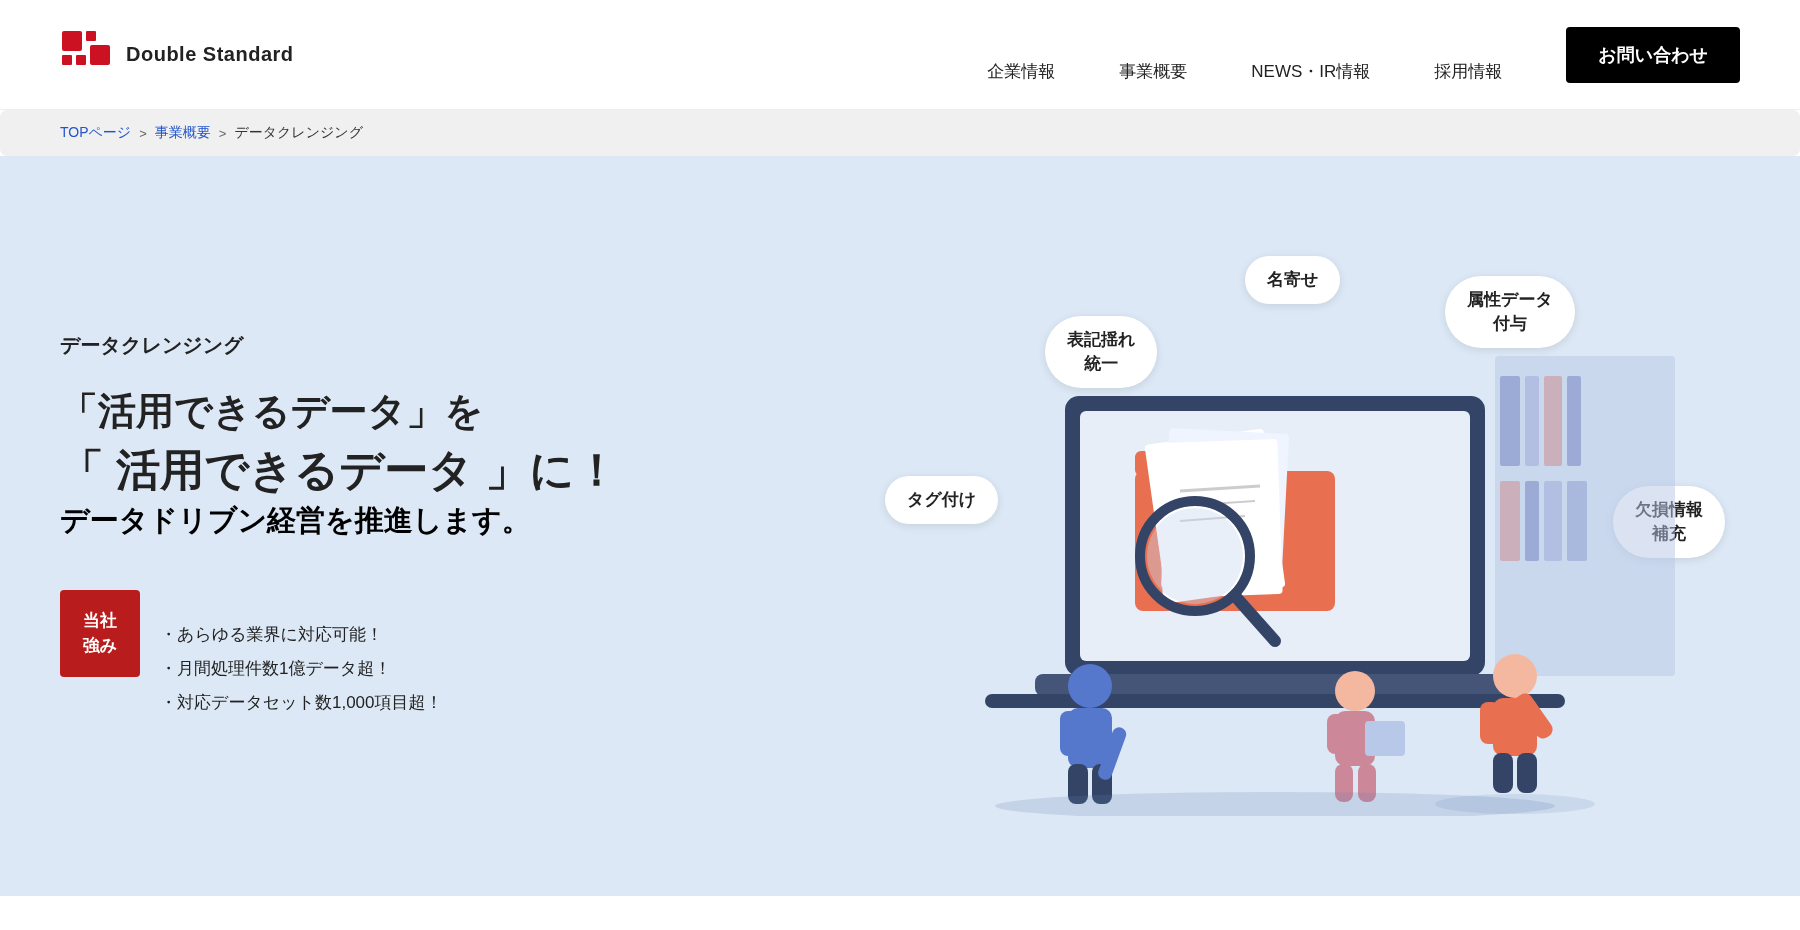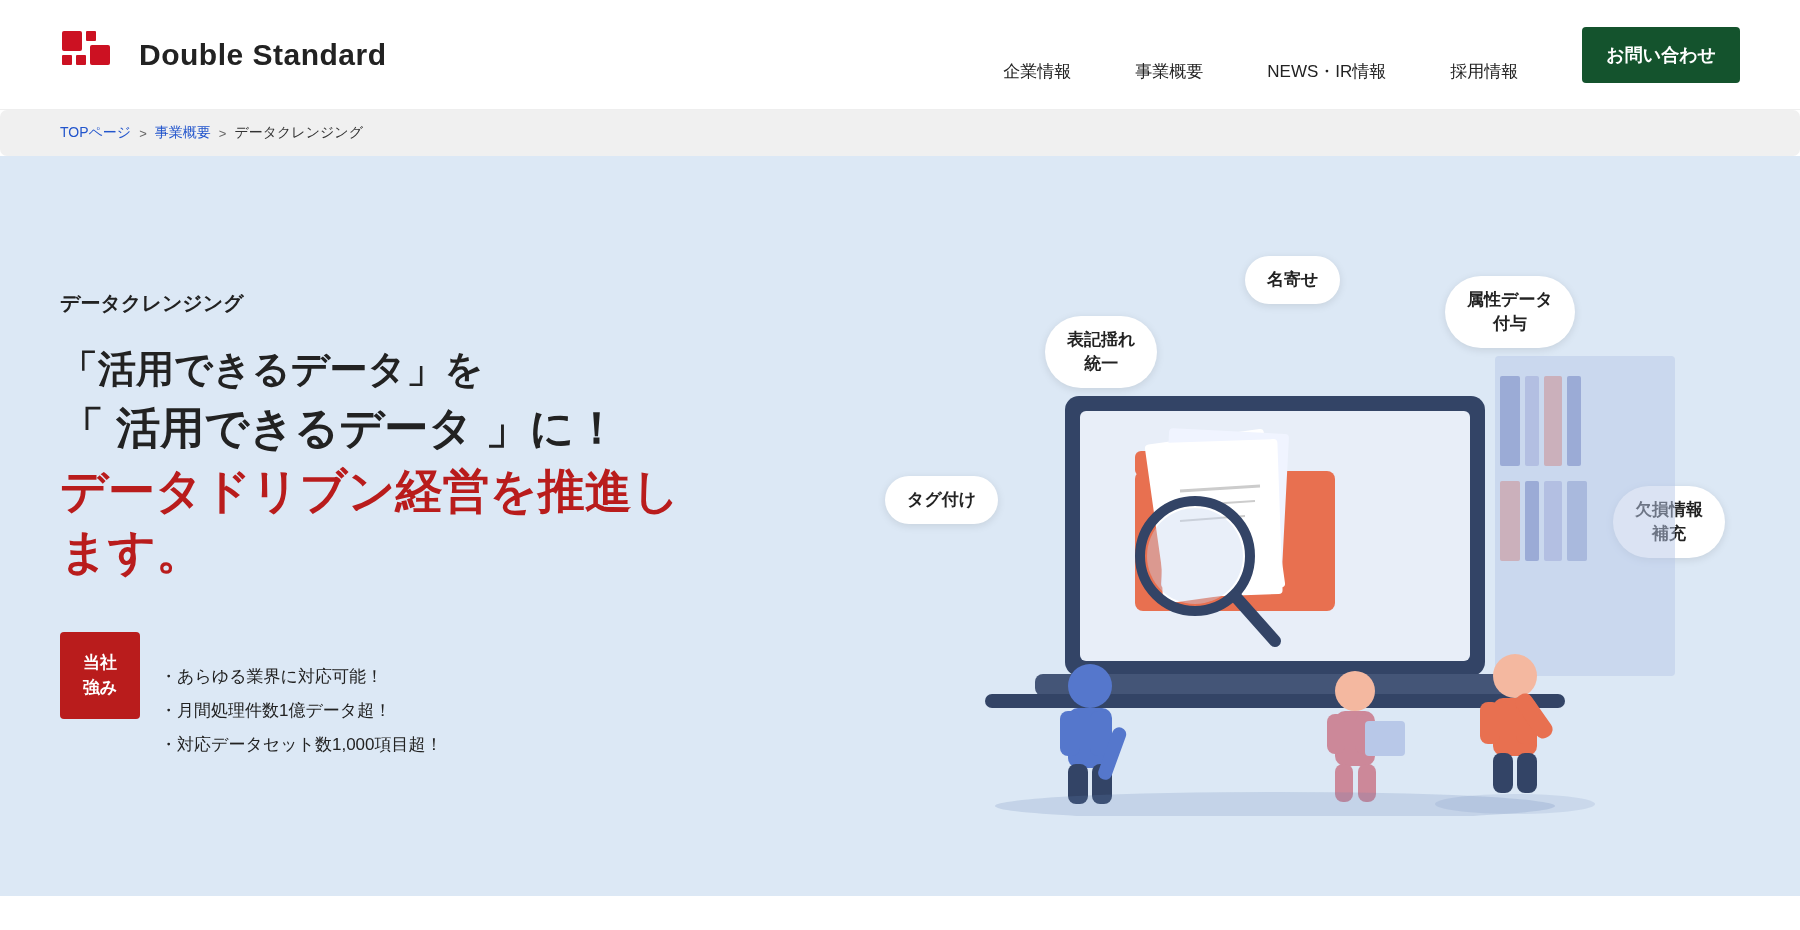--- a/index.html
+++ b/index.html
@@ -25,43 +25,42 @@
       display: flex;
       align-items: center;
       gap: 14px;
     }
     .logo-icon {
       width: 52px;
       height: 52px;
       flex-shrink: 0;
     }
     .logo-text {
-      font-size: 30px;
+      font-size: 20px;
       font-weight: 600;
       color: #222;
       letter-spacing: 0.5px;
-      margin-left: 13px;
     }
     nav {
       display: flex;
       align-items: flex-end;
       gap: 64px;
     }
     .nav-link {
       font-size: 17px;
       color: #222;
       text-decoration: none;
       cursor: pointer;
     }
     .nav-contact-btn {
-      background: #14532d;
+      background: #000000;
       color: #fff;
       font-size: 18px;
       font-weight: bold;
-      padding: 16px 24px;
+      padding: 16px 32px;
       border: none;
       border-radius: 4px;
       cursor: pointer;
       white-space: nowrap;
     }
 
     
     .breadcrumb-bar {
       background: #f0f0f0;
       padding: 14px 60px;
@@ -127,23 +126,23 @@
 
     .hero-headline-2 {
       font-size: 44px;
       font-weight: bold;
       color: #222;
       margin-bottom: 4px;
       line-height: 1.3;
     }
 
     .hero-headline-3 {
-      font-size: 47px;
-      font-weight: bold;
-      color: #b91c1c;
+      font-size: 29px;
+      font-weight: bold;
+      color: #000000;
       margin-bottom: 40px;
       line-height: 1.3;
     }
 
     .strengths-block {
       display: flex;
       align-items: flex-start;
       gap: 20px;
       margin-top: 10px;
     }

